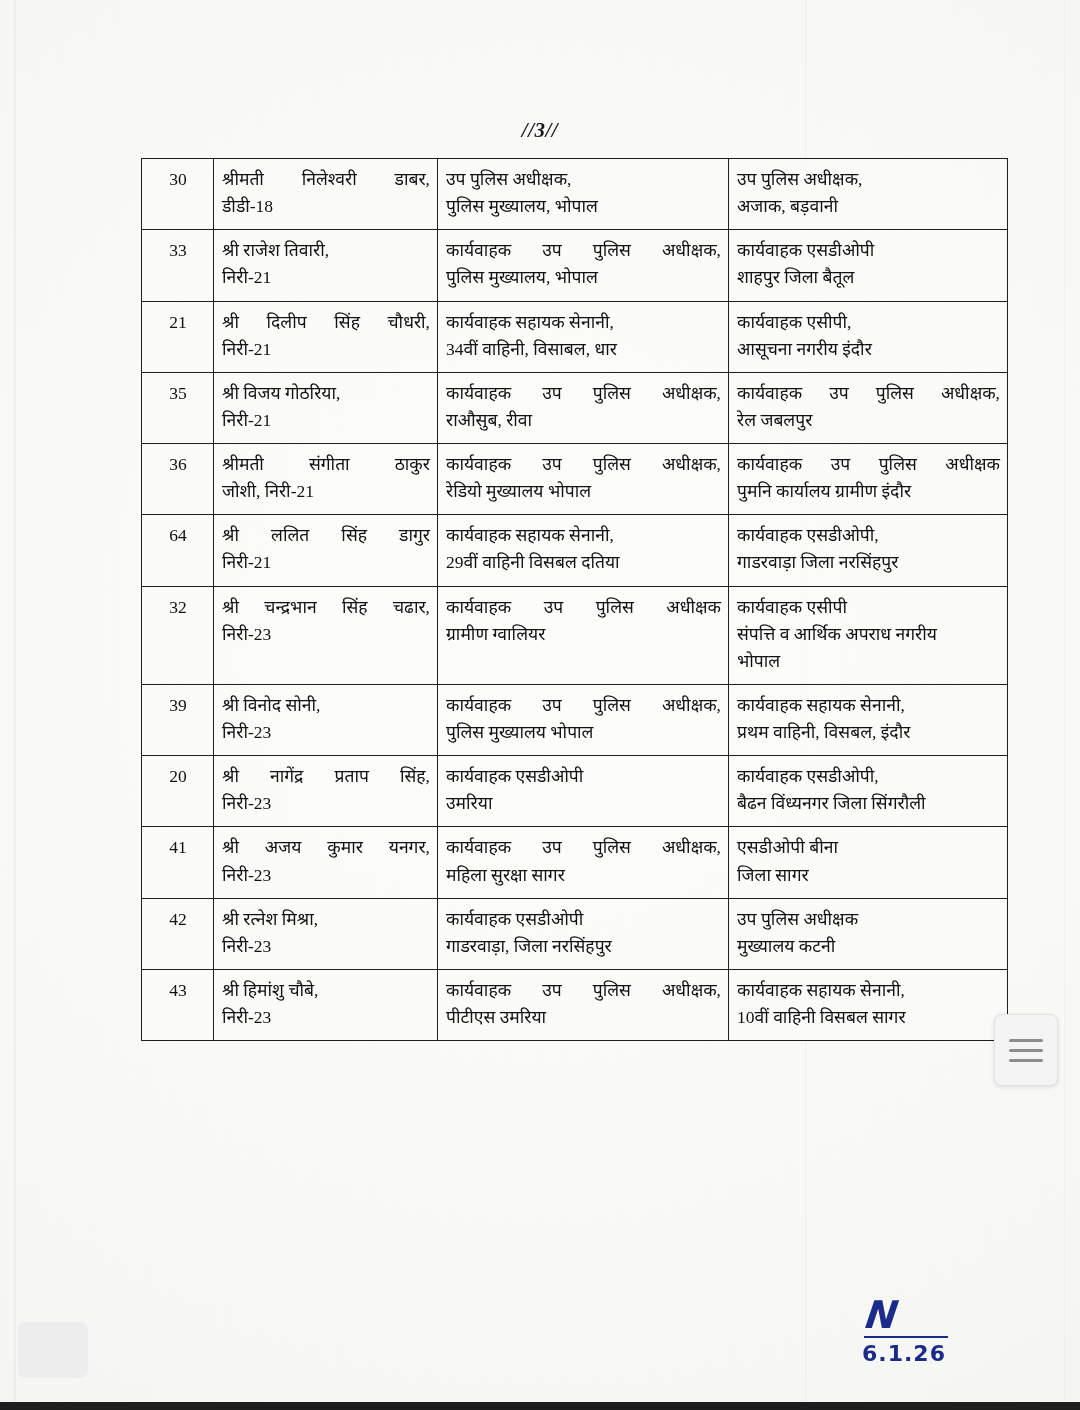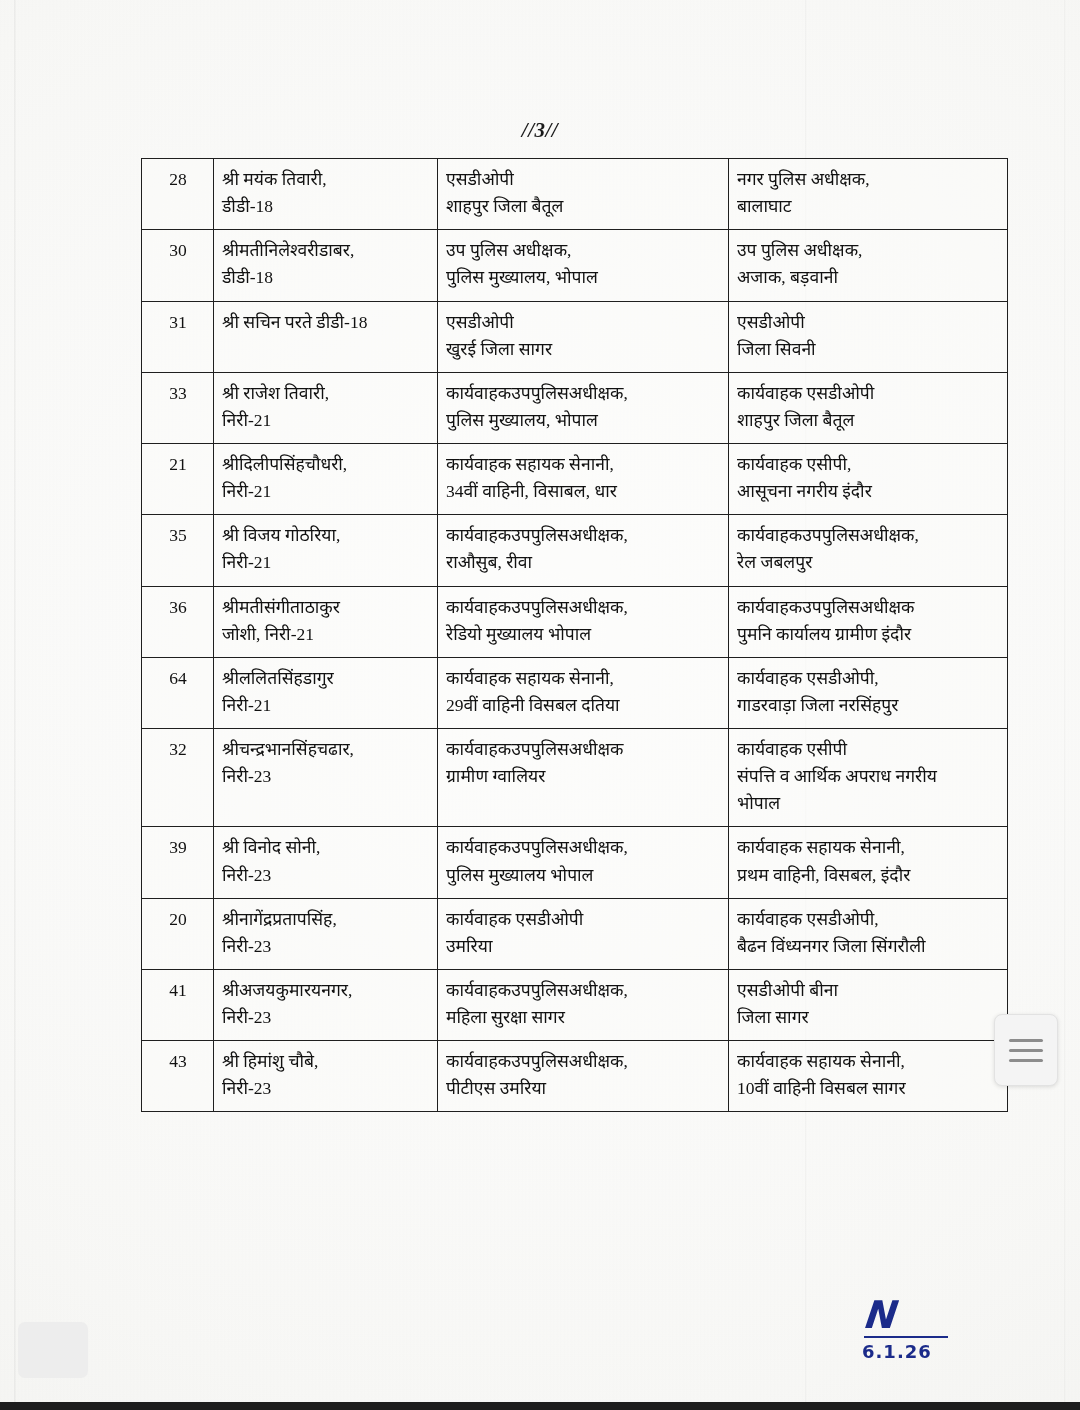--- a/index.html
+++ b/index.html
@@ -97,21 +97,21 @@
     white-space: nowrap;
   }
   td.c-name    { width: 208px; }
   td.c-current { width: 275px; }
   td.c-new     { width: 263px; }
 
   .ln { display: block; white-space: nowrap; }
   
   .ln.just {
     display: flex;
-    justify-content: flex-start;
+    justify-content: space-between;
   }
   .ln.just > span { white-space: nowrap; }
 
   
   .signature {
     position: absolute;
     left: 862px;
     top: 1296px;
     color: #1b2b8a;
     font-family: "DejaVu Sans", sans-serif;
@@ -126,21 +126,21 @@
     display: inline-block;
     padding-left: 4px;
   }
   .sig-rule {
     width: 84px;
     height: 2px;
     background: #1b2b8a;
     margin: 2px 0 3px 2px;
   }
   .sig-date {
-    font-size: 18px;
+    font-size: 22px;
     font-weight: 700;
     letter-spacing: 1px;
     font-family: "DejaVu Sans", sans-serif;
   }
 
   
   .viewer-menu {
     position: absolute;
     left: 994px;
     top: 1014px;
@@ -186,65 +186,36 @@
   <div class="fold left-edge"></div>
   <div class="fold mid-right"></div>
   <div class="fold far-right"></div>
 
   <div class="page-marker">//3//</div>
 
   <div class="table-wrap">
     <table class="roster">
       <tbody id="roster-body">
           <tr>
-            <td class="c-sno">28</td>
-            <td class="c-name">
-              <span class="ln">श्री मयंक तिवारी,</span>
-              <span class="ln">डीडी-18</span>
-            </td>
-            <td class="c-current">
-              <span class="ln">एसडीओपी</span>
-              <span class="ln">शाहपुर जिला बैतूल</span>
-            </td>
-            <td class="c-new">
-              <span class="ln">नगर पुलिस अधीक्षक,</span>
-              <span class="ln">बालाघाट</span>
-            </td>
-          </tr>
-          <tr>
             <td class="c-sno">30</td>
             <td class="c-name">
               <span class="ln just">
                 <span>श्रीमती</span>
                 <span>निलेश्वरी</span>
                 <span>डाबर,</span>
               </span>
               <span class="ln">डीडी-18</span>
             </td>
             <td class="c-current">
               <span class="ln">उप पुलिस अधीक्षक,</span>
               <span class="ln">पुलिस मुख्यालय, भोपाल</span>
             </td>
             <td class="c-new">
               <span class="ln">उप पुलिस अधीक्षक,</span>
               <span class="ln">अजाक, बड़वानी</span>
-            </td>
-          </tr>
-          <tr>
-            <td class="c-sno">31</td>
-            <td class="c-name">
-              <span class="ln">श्री सचिन परते डीडी-18</span>
-            </td>
-            <td class="c-current">
-              <span class="ln">एसडीओपी</span>
-              <span class="ln">खुरई जिला सागर</span>
-            </td>
-            <td class="c-new">
-              <span class="ln">एसडीओपी</span>
-              <span class="ln">जिला सिवनी</span>
             </td>
           </tr>
           <tr>
             <td class="c-sno">33</td>
             <td class="c-name">
               <span class="ln">श्री राजेश तिवारी,</span>
               <span class="ln">निरी-21</span>
             </td>
             <td class="c-current">
               <span class="ln just">
@@ -436,20 +407,35 @@
                 <span>कार्यवाहक</span>
                 <span>उप</span>
                 <span>पुलिस</span>
                 <span>अधीक्षक,</span>
               </span>
               <span class="ln">महिला सुरक्षा सागर</span>
             </td>
             <td class="c-new">
               <span class="ln">एसडीओपी बीना</span>
               <span class="ln">जिला सागर</span>
+            </td>
+          </tr>
+          <tr>
+            <td class="c-sno">42</td>
+            <td class="c-name">
+              <span class="ln">श्री रत्नेश मिश्रा,</span>
+              <span class="ln">निरी-23</span>
+            </td>
+            <td class="c-current">
+              <span class="ln">कार्यवाहक एसडीओपी</span>
+              <span class="ln">गाडरवाड़ा, जिला नरसिंहपुर</span>
+            </td>
+            <td class="c-new">
+              <span class="ln">उप पुलिस अधीक्षक</span>
+              <span class="ln">मुख्यालय कटनी</span>
             </td>
           </tr>
           <tr>
             <td class="c-sno">43</td>
             <td class="c-name">
               <span class="ln">श्री हिमांशु चौबे,</span>
               <span class="ln">निरी-23</span>
             </td>
             <td class="c-current">
               <span class="ln just">

